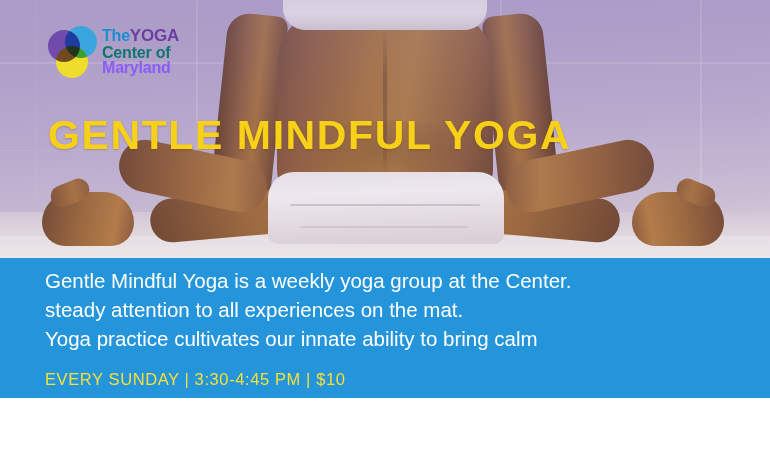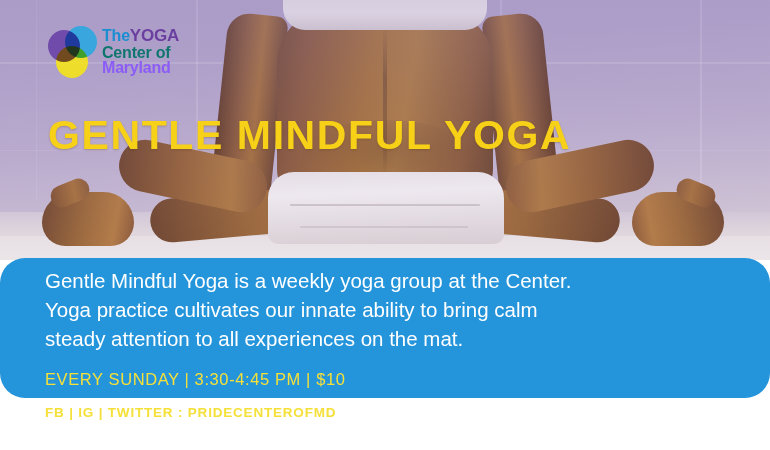--- a/index.html
+++ b/index.html
@@ -89,21 +89,21 @@
   .logo-l1 .pride{color:#6b3fa0;font-size:17px;}
   .logo-l2{font-size:16px;color:#0f766e;white-space:nowrap;}
   .logo-l3{font-size:16px;color:#8b5cf6;white-space:nowrap;}
 
   
   .title{position:absolute;left:48px;top:112px;z-index:6;
          font-size:41px;font-weight:bold;color:#f7d117;letter-spacing:1.6px;white-space:nowrap;
          text-shadow:0 1px 2px rgba(90,60,20,.30);text-align:right;}
 
   
-  .panel{position:absolute;left:0;top:258px;width:770px;height:140px;background:#2494db;z-index:5;border-radius:25px;}
+  .panel{position:absolute;left:0;top:258px;width:770px;height:140px;background:#2494db;z-index:5;}
   .body-copy{position:absolute;left:45px;top:8px;width:690px;color:#fff;font-size:20.5px;line-height:29px;}
   .body-copy div{white-space:nowrap;}
   .details{position:absolute;left:45px;top:112px;color:#f5e03a;font-size:16.5px;font-weight:normal;letter-spacing:.6px;white-space:nowrap;}
   .social{position:absolute;left:45px;top:147px;color:#f5e03a;font-size:13.5px;font-weight:bold;letter-spacing:.8px;white-space:nowrap;}
   .footer{position:absolute;left:45px;top:170px;color:#dcecf8;font-size:10.5px;letter-spacing:.1px;white-space:nowrap;}
 </style>
 </head>
 <body>
 
 <div class="flyer">
@@ -160,20 +160,19 @@
       <div class="logo-l2">Center of</div>
       <div class="logo-l3">Maryland</div>
     </div>
   </div>
 
   <div class="title">GENTLE MINDFUL YOGA</div>
 
   <div class="panel">
     <div class="body-copy">
       <div>Gentle Mindful Yoga is a weekly yoga group at the Center.</div>
+      <div>steady attention to all experiences on the mat.</div>
       <div>Yoga practice cultivates our innate ability to bring calm</div>
-      <div>steady attention to all experiences on the mat.</div>
     </div>
     <div class="details">EVERY SUNDAY |  3:30-4:45 PM |  $10</div>
-    <div class="social">FB | IG | TWITTER : PRIDECENTEROFMD</div>
   </div>
 
 </div>
 
 </body></html>

